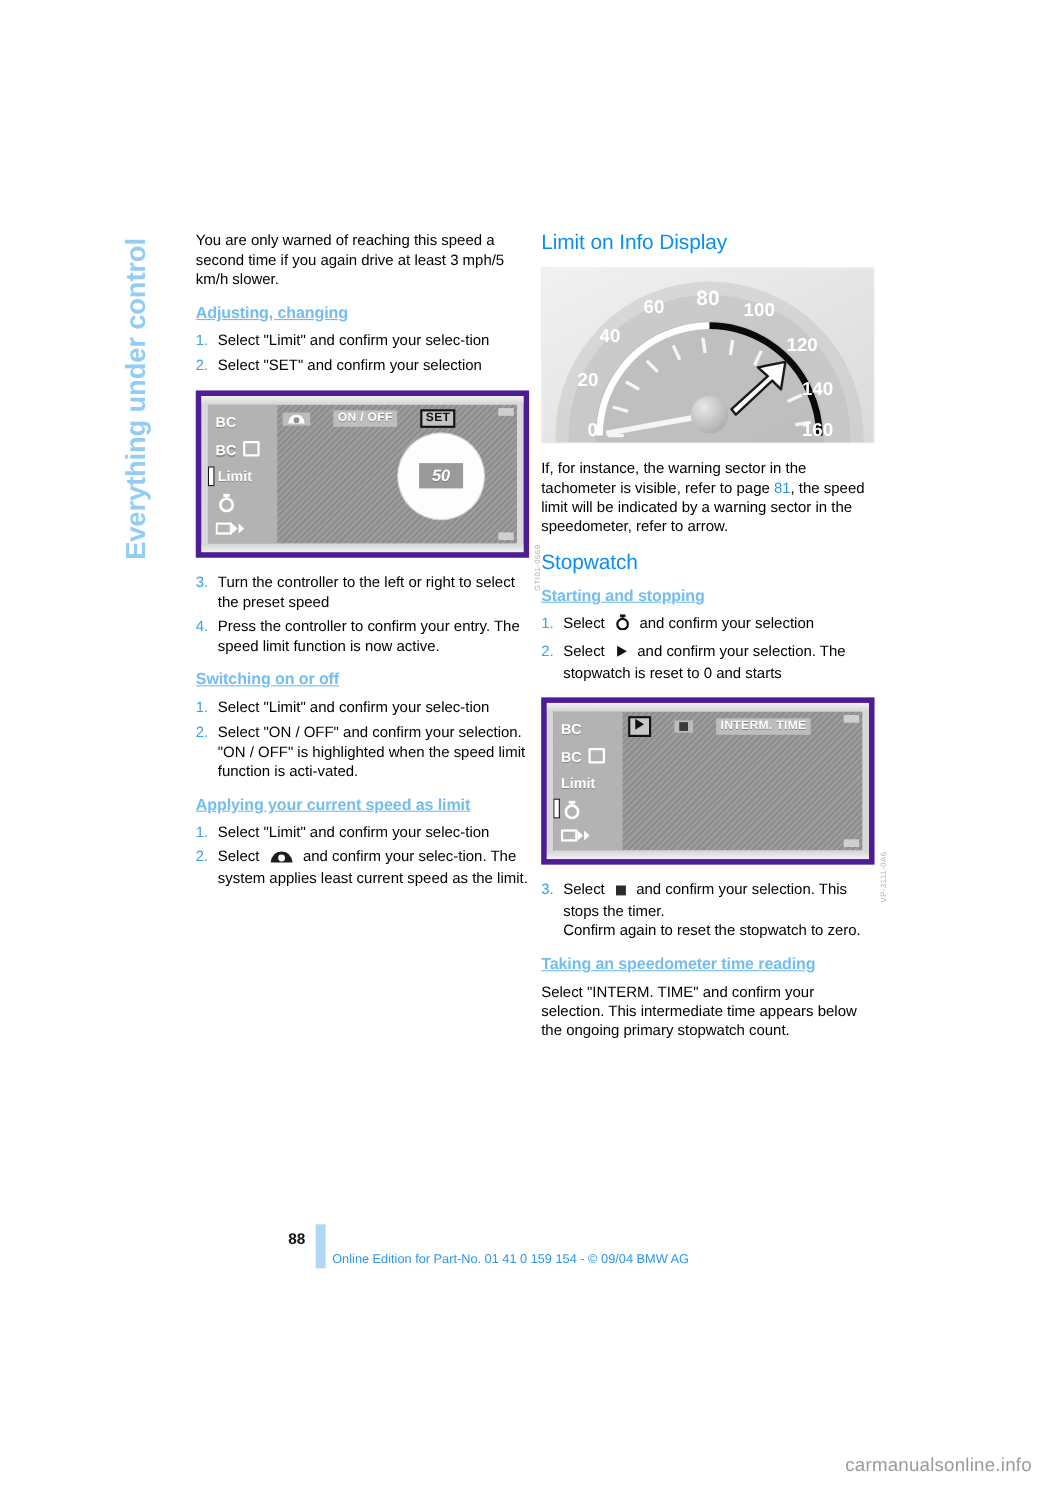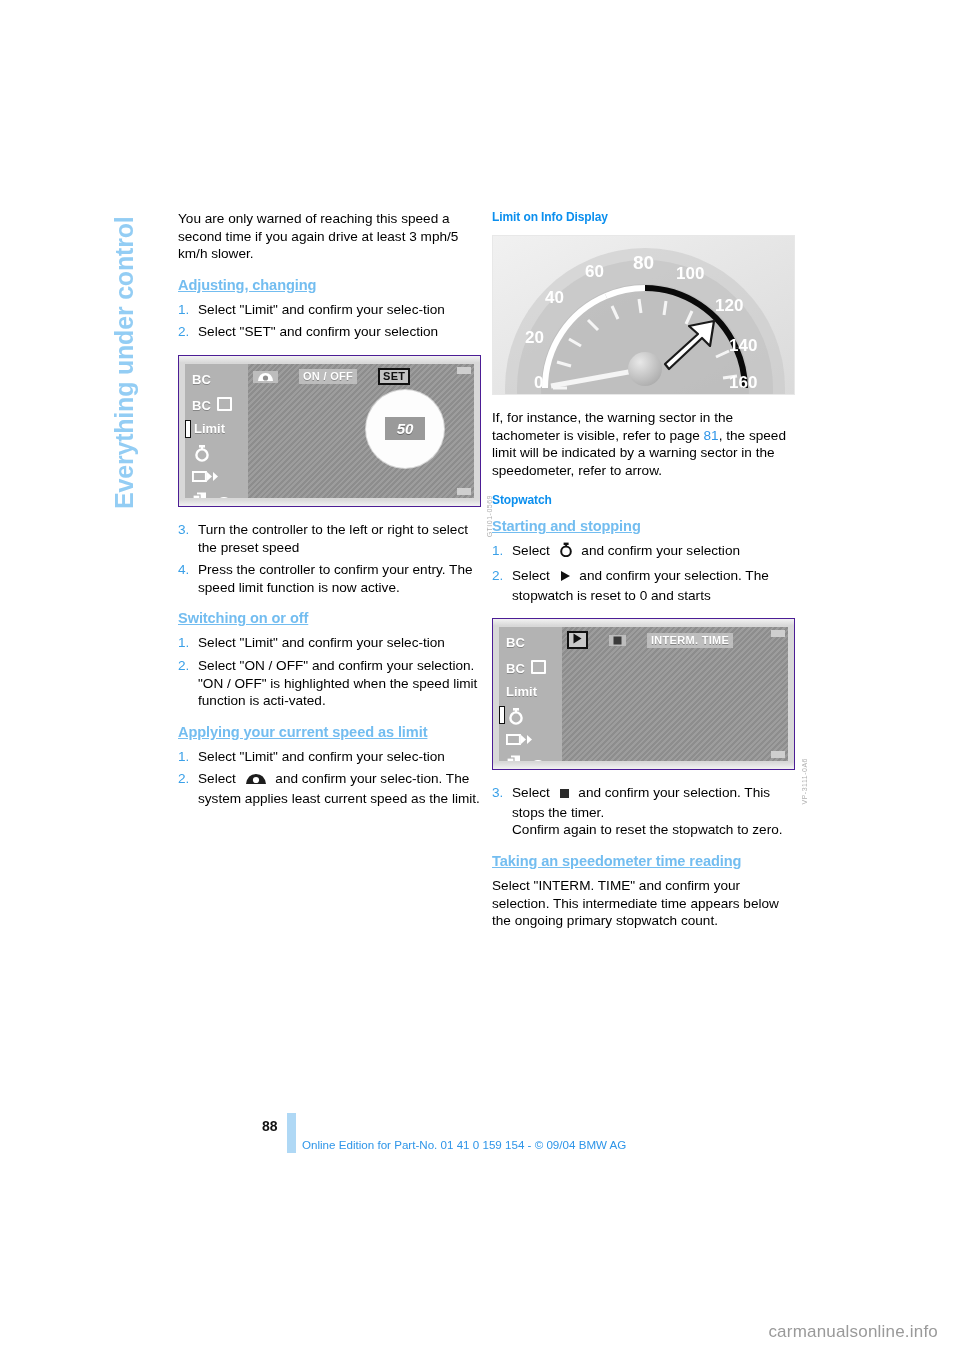--- a/index.html
+++ b/index.html
@@ -32,21 +32,21 @@
   .col-right{left:492px;}
 
   p,ol,ul{margin:0;}
   .body-text{
     font-size:13.6px;line-height:17.6px;color:#000;
     margin:0 0 14px 0;
   }
   .body-text.tight{margin-bottom:0;}
 
   h2.main-head{
-    font-size:12px;font-weight:bold;color:#0B8FEE;
+    font-size:19px;font-weight:normal;color:#0B8FEE;
     margin:0 0 11px 0;letter-spacing:-0.1px;
   }
   h3.sub-head{
     font-size:14.6px;font-weight:bold;color:#73BDF0;
     margin:0 0 8px 0;letter-spacing:-0.1px;text-decoration:underline;
   }
   .gap-top{margin-top:14px;}
 
   
   ol.steps{list-style:none;padding:0;margin:0 0 14px 0;}
@@ -87,21 +87,21 @@
     box-sizing:border-box;
   }
   .note .note-ico svg{position:absolute;left:7px;top:4px;}
   .note .end-mark{font-size:12px;}
 
   
   .figure{position:relative;margin:4px 0 14px 0;}
   .fig-frame{
     position:relative;width:303px;height:152px;
     background:#d8d8d8;
-    border:1px solid #4c1d95;
+    border:5px solid #4c1d95;
     box-sizing:border-box;
     overflow:hidden;
   }
   .fig-bezel-top{
     position:absolute;left:0;top:0;right:0;height:7px;
     background:linear-gradient(#f2f2f2,#d7d7d7);
   }
   .fig-bezel-bot{
     position:absolute;left:0;bottom:0;right:0;height:7px;
     background:linear-gradient(#d7d7d7,#f2f2f2);

